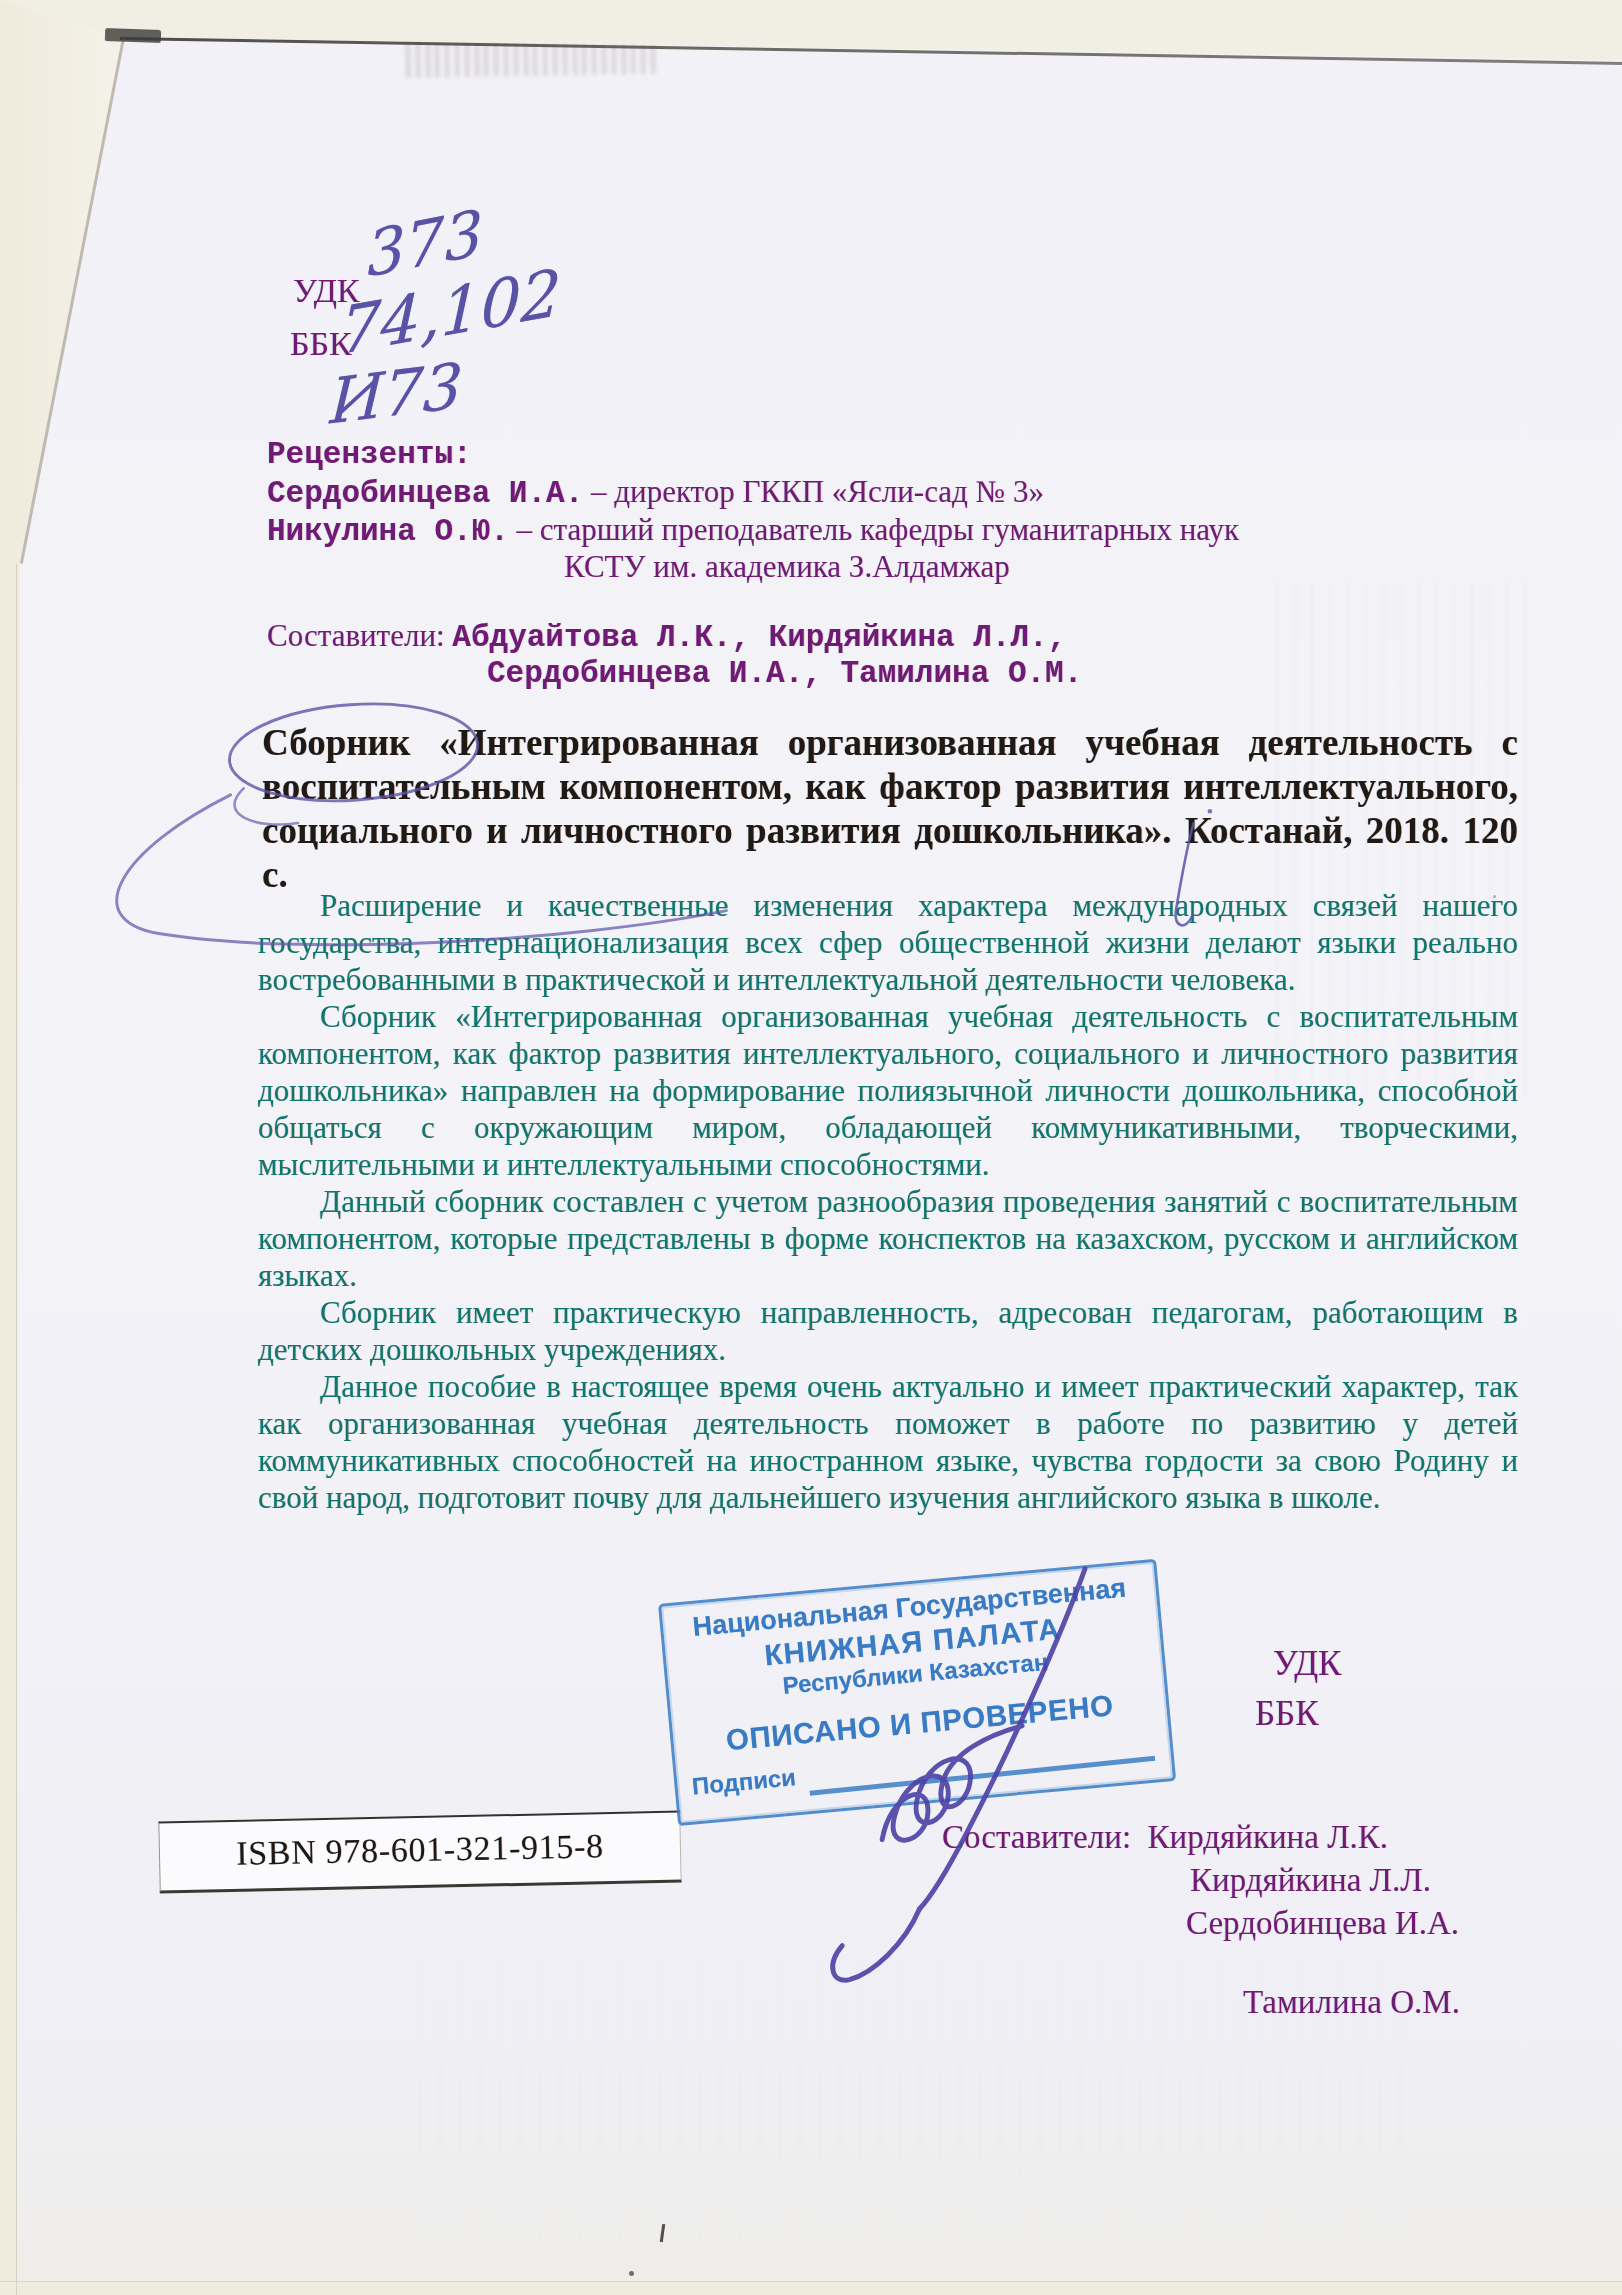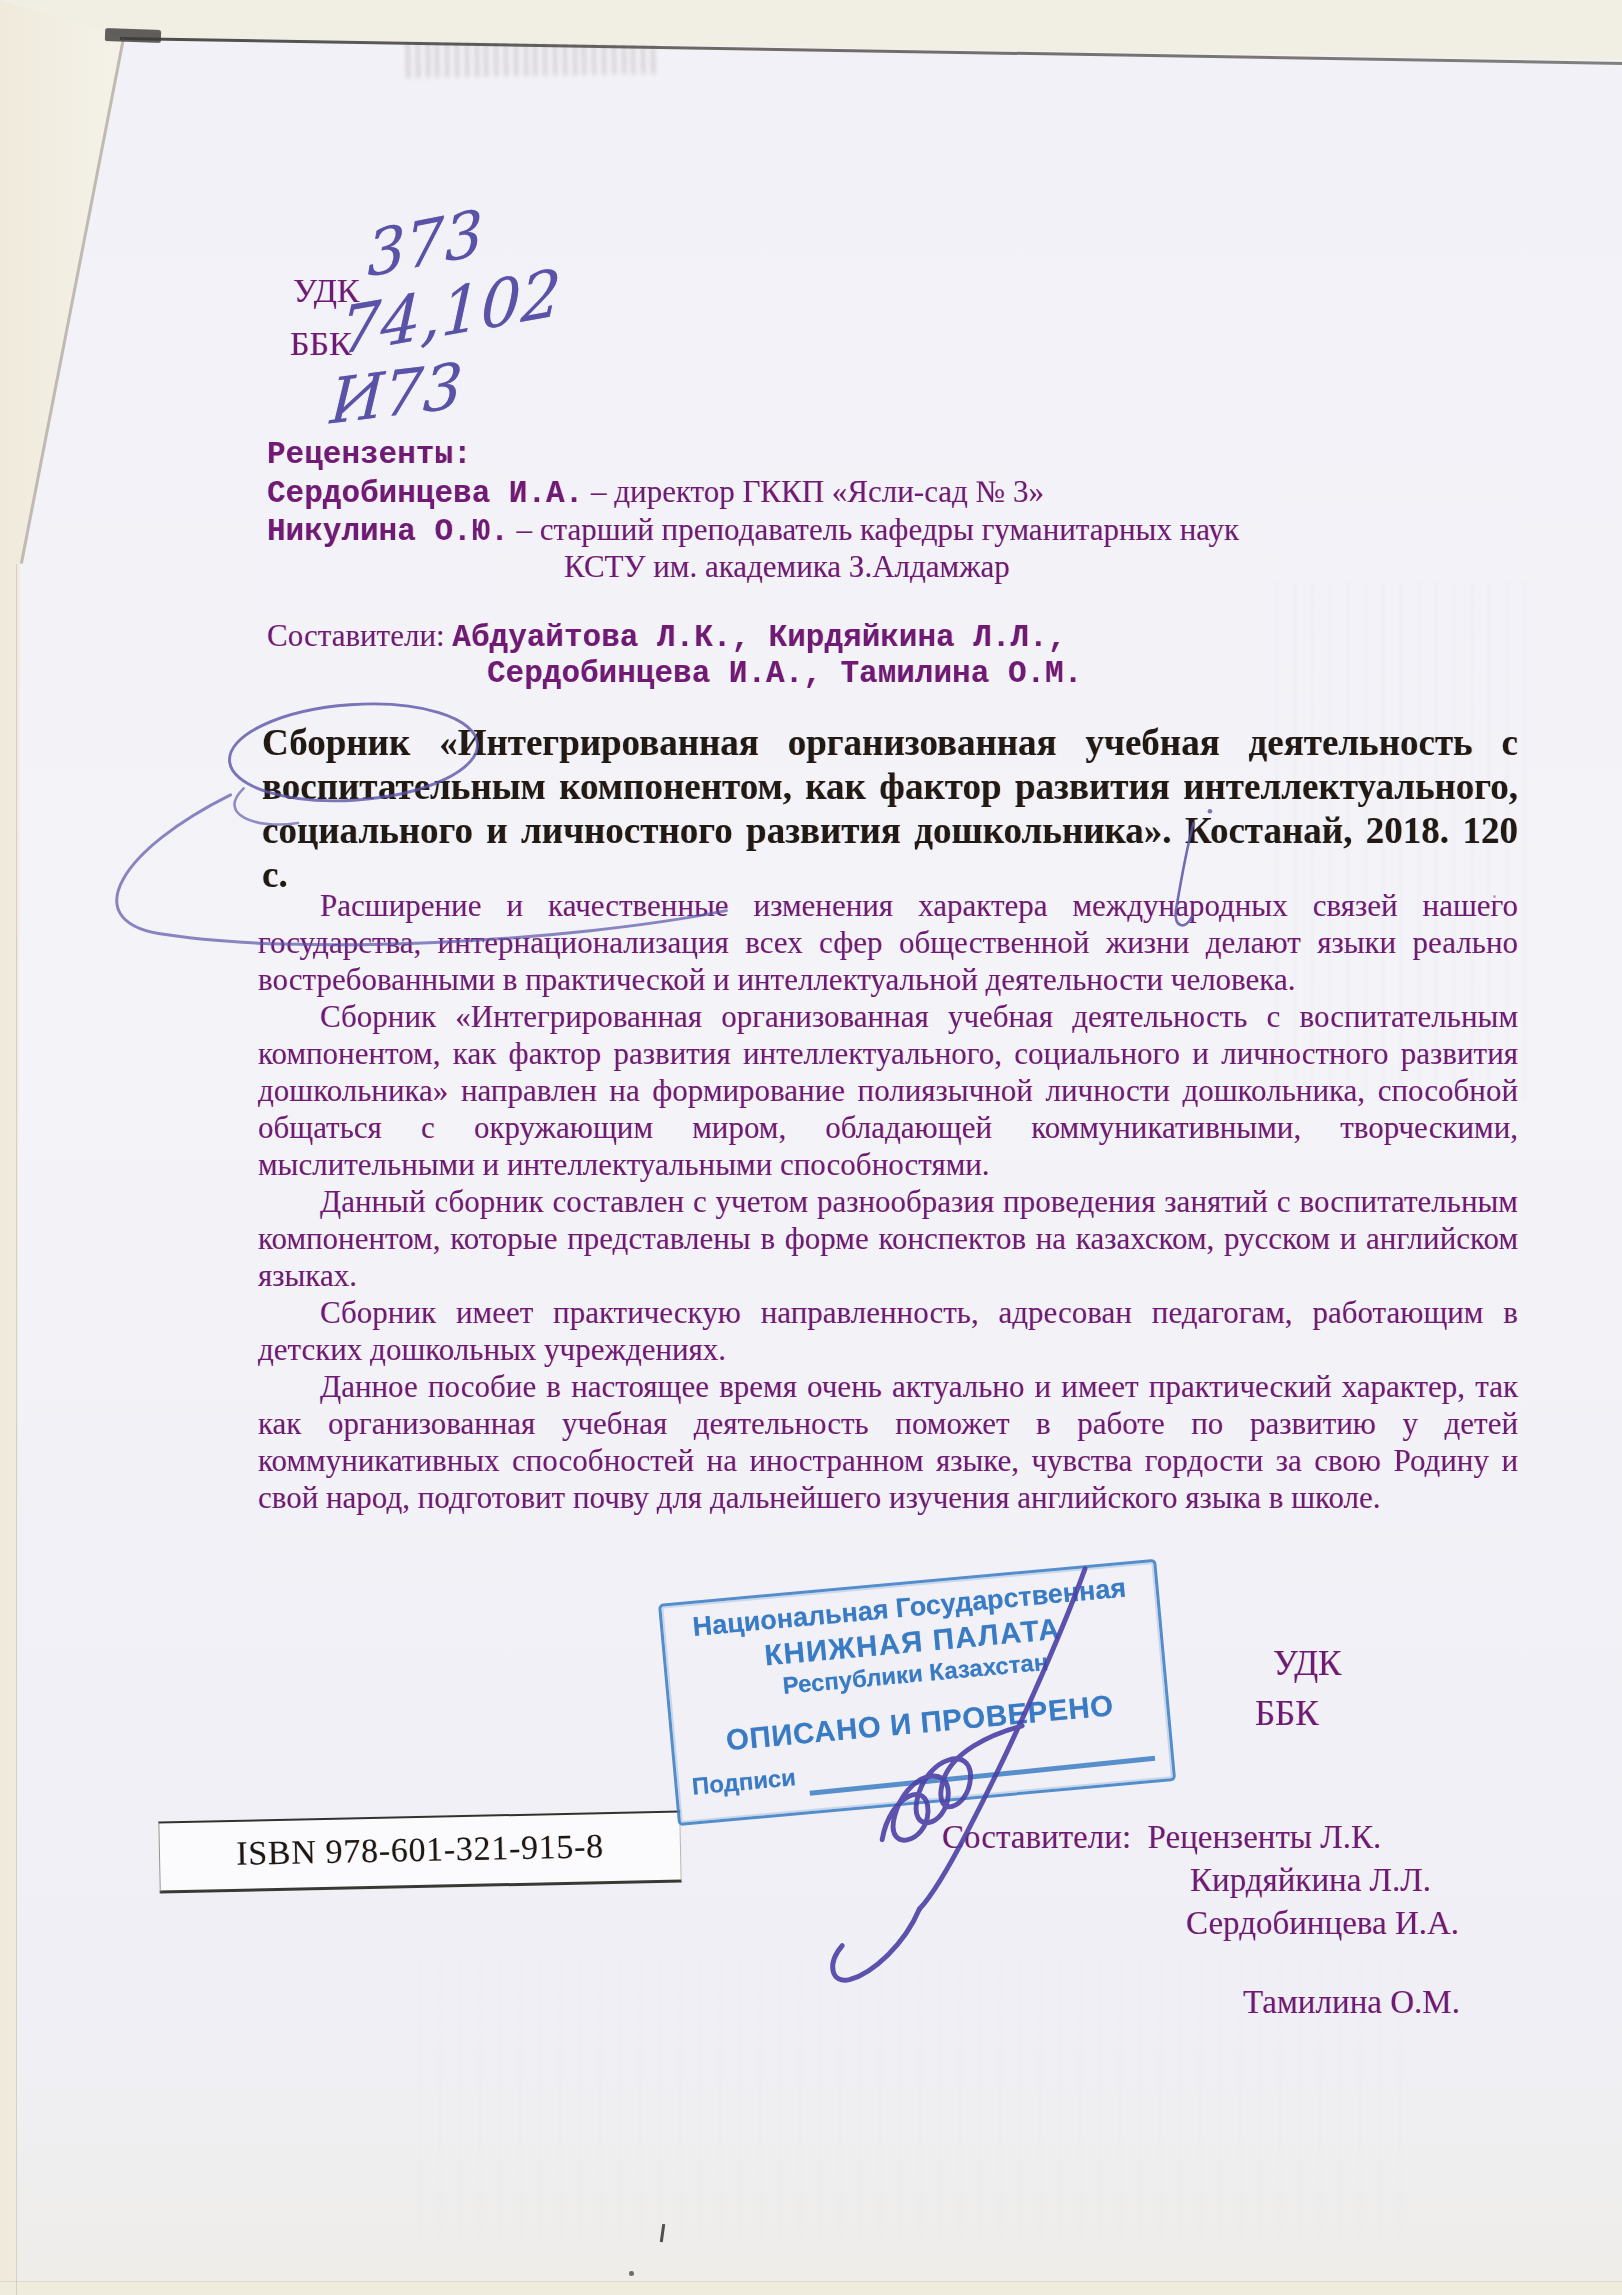--- a/index.html
+++ b/index.html
@@ -71,21 +71,21 @@
   .codes-top{font-size:34px;}
   .b{font-weight:bold;font-family:Liberation Mono, monospace;}
   .reviewers-line{font-size:31px;}
   .title-block{
     position:absolute;left:262px;top:721px;width:1256px;z-index:10;
     font-size:37px;font-weight:bold;line-height:44px;text-align:justify;
     color:#211a14;white-space:normal;
   }
   .body-flow{
     position:absolute;left:258px;top:887px;width:1260px;z-index:10;
-    font-size:31px;line-height:37px;text-align:justify;color:#701a75;
+    font-size:31px;line-height:37px;text-align:justify;color:#0f766e;
   }
   .body-flow p{margin:0;text-indent:62px;}
   
   .hw{
     position:absolute;z-index:20;color:#5a52a6;font-style:italic;
     font-family:"DejaVu Serif","Liberation Serif",serif;
     text-shadow:0 0 0.7px rgba(90,82,166,.55);white-space:nowrap;
   }
   .hw-373{left:366px;top:207px;font-size:62px;transform:rotate(-11deg) skewX(-10deg);}
   .hw-bbk{left:339px;top:275px;font-size:64px;transform:rotate(-10deg) skewX(-12deg);}
@@ -183,21 +183,21 @@
       <path d="M 1658,2398 C 1622,2498 1545,2672 1478,2800 C 1448,2858 1420,2902 1405,2918"></path>
       <path d="M 1405,2918 C 1382,2972 1334,3016 1298,3026 C 1270,3032 1263,3002 1287,2974"></path>
     </g>
   </svg>
 
   <div class="t chroma codes-bottom" style="left:1273px;top:1644px;">УДК</div>
   <div class="t chroma codes-bottom" style="left:1255px;top:1694px;">ББК</div>
 
   <div class="isbn-box chroma"><span>ISBN 978-601-321-915-8</span></div>
 
-  <div class="t chroma compilers-bottom" style="left:942px;top:1819px;"><span>Составители:</span>&nbsp;&nbsp;<span>Рецензенты Л.К.</span></div>
+  <div class="t chroma compilers-bottom" style="left:942px;top:1819px;"><span>Составители:</span>&nbsp;&nbsp;<span>Кирдяйкина Л.К.</span></div>
   <div class="t chroma compilers-bottom" style="left:1190px;top:1862px;">Кирдяйкина Л.Л.</div>
   <div class="t chroma compilers-bottom" style="left:1186px;top:1905px;">Сердобинцева И.А.</div>
   <div class="t chroma compilers-bottom" style="left:1243px;top:1949px;margin-top:35px;">Тамилина О.М.</div>
 
   <div class="scan-top"></div>
   <div class="edge-top"></div>
   <div class="edge-top-blob"></div>
   <div class="scan-left"></div>
   <div class="edge-left-slant"></div>
   <div class="edge-left-low"></div>

